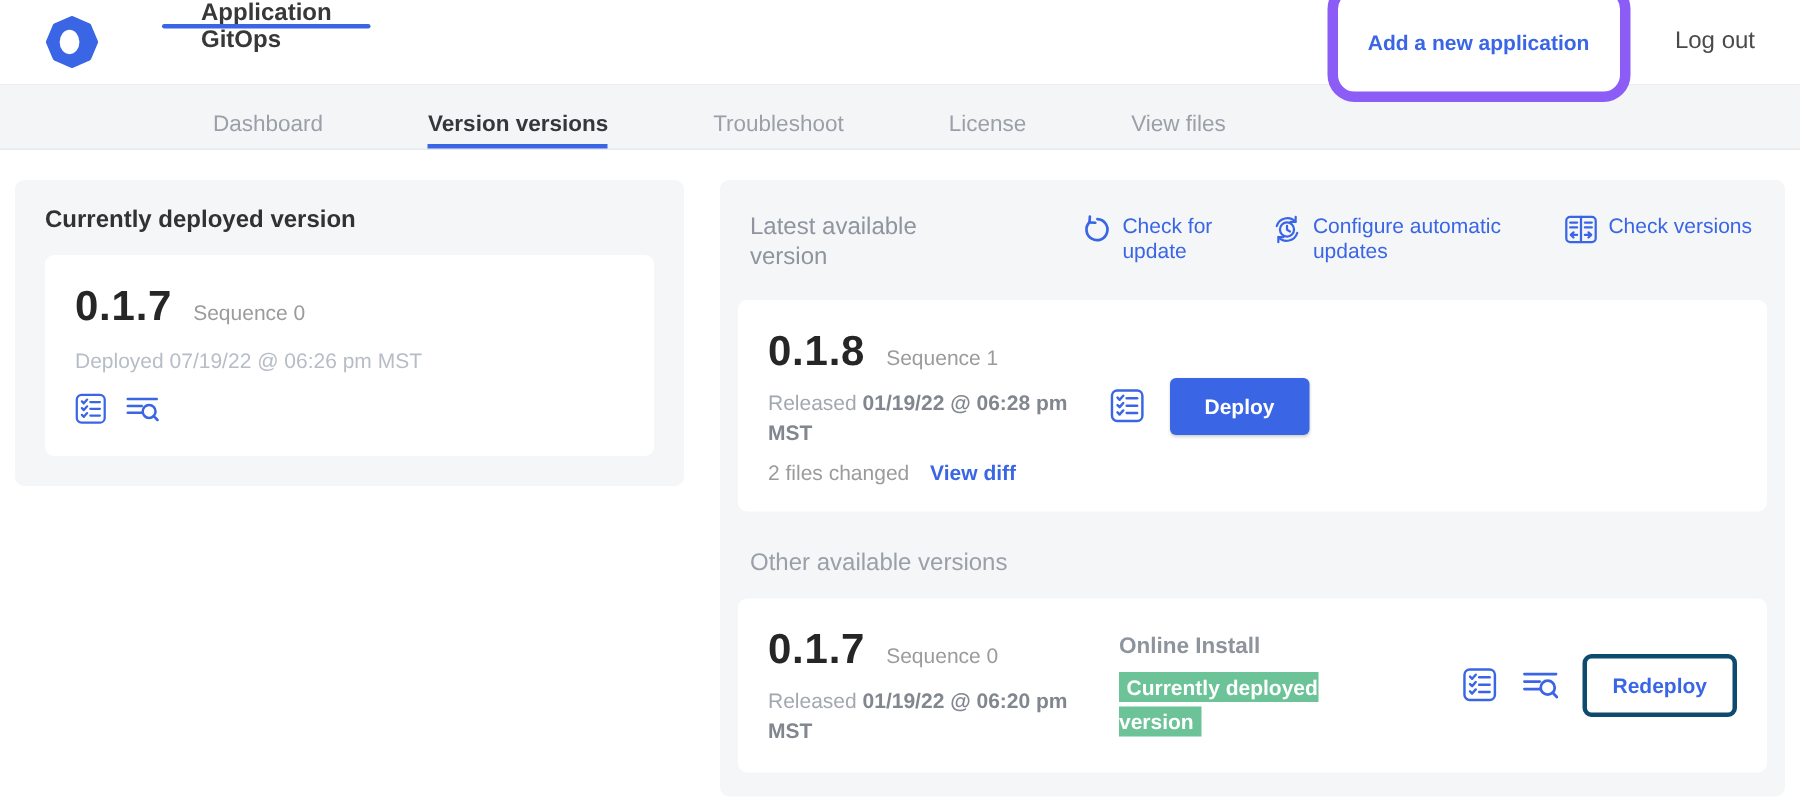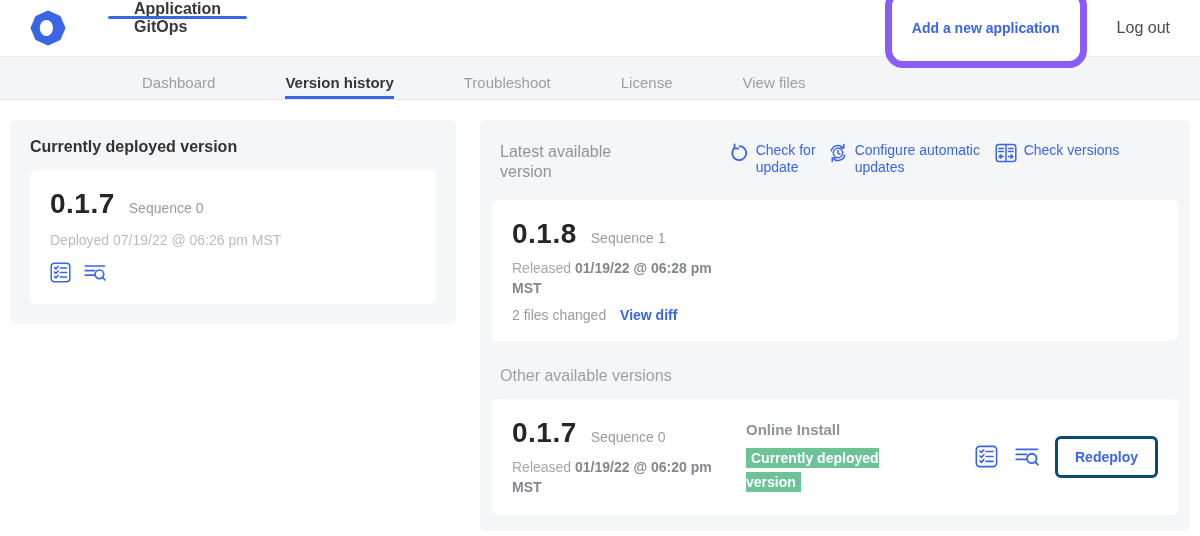--- a/index.html
+++ b/index.html
@@ -51,21 +51,21 @@
   .ver-row { display:flex; align-items:baseline; gap:14px; }
   .ver-num { font-size:28px; font-weight:700; color:#262626; letter-spacing:0.5px; }
   .seq { font-size:14px; color:#9b9b9b; }
   .deployed-text { margin-top:12px; font-size:14px; color:#b7bdc6; }
   .icon-row { margin-top:14px; display:flex; align-items:center; gap:12px; }
   .icon-btn { display:inline-flex; cursor:pointer; }
   
   .right-panel { flex:1; padding:14px 12px 16px; }
   .rp-header { display:flex; align-items:flex-start; padding:8px 10px 18px 8px; }
   .rp-title { width:132px; font-size:16px; color:#8e959e; line-height:1.25; }
-  .rp-actions { flex:1; display:flex; justify-content:center; padding-left:48px; }
+  .rp-actions { flex:1; display:flex; justify-content:flex-end; padding-left:48px;gap:28px; }
   .action { display:flex; align-items:flex-start; gap:7px; color:#3a66e5; font-size:14px;
             font-weight:500; line-height:1.2; cursor:pointer; }
   .action .lbl-narrow { width:72px; }
   .action .lbl-mid { width:140px; }
   .action svg { flex:none; margin-top:1px; }
   .version-card { padding:18px 20px; display:flex; align-items:center; }
   .vc-left { width:228px; flex:none; }
   .released { margin-top:9px; font-size:14px; line-height:1.4; color:#a3a8b0; max-width:212px; }
   .released b { font-weight:700; color:#82878f; }
   .files-row { margin-top:9px; font-size:14px; color:#9b9b9b; }
@@ -153,21 +153,21 @@
     <button class="pill-btn">Add a new application</button>
     <span class="logout">Log out</span>
   </div>
 </div>
 
 <div class="subnav">
   <div class="subnav-item">
       <span>Dashboard</span>
     </div>
   <div class="subnav-item active">
-      <span>Version history</span>
+      <span>Version versions</span>
     </div>
   <div class="subnav-item">
       <span>Troubleshoot</span>
     </div>
   <div class="subnav-item">
       <span>License</span>
     </div>
   <div class="subnav-item">
       <span>View files</span>
     </div>
@@ -231,20 +231,28 @@
         </div>
         <div class="released">
           <span>Released</span>
           <b>01/19/22 @ 06:28 pm MST</b>
         </div>
         <div class="files-row">
           <span>2 files changed</span>
           <span class="view-diff">View diff</span>
         </div>
       </div>
+      <div class="vc-right">
+        <span class="icon-btn">
+          <svg width="24" height="24" viewBox="0 0 22 22">
+              <use href="#i-checklist"></use>
+            </svg>
+        </span>
+        <button class="deploy-btn">Deploy</button>
+      </div>
     </div>
 
     <div class="other-title">Other available versions</div>
 
     <div class="white-card version-card">
       <div class="vc-left">
         <div class="ver-row">
           <span class="ver-num">0.1.7</span>
           <span class="seq">Sequence 0</span>
         </div>

